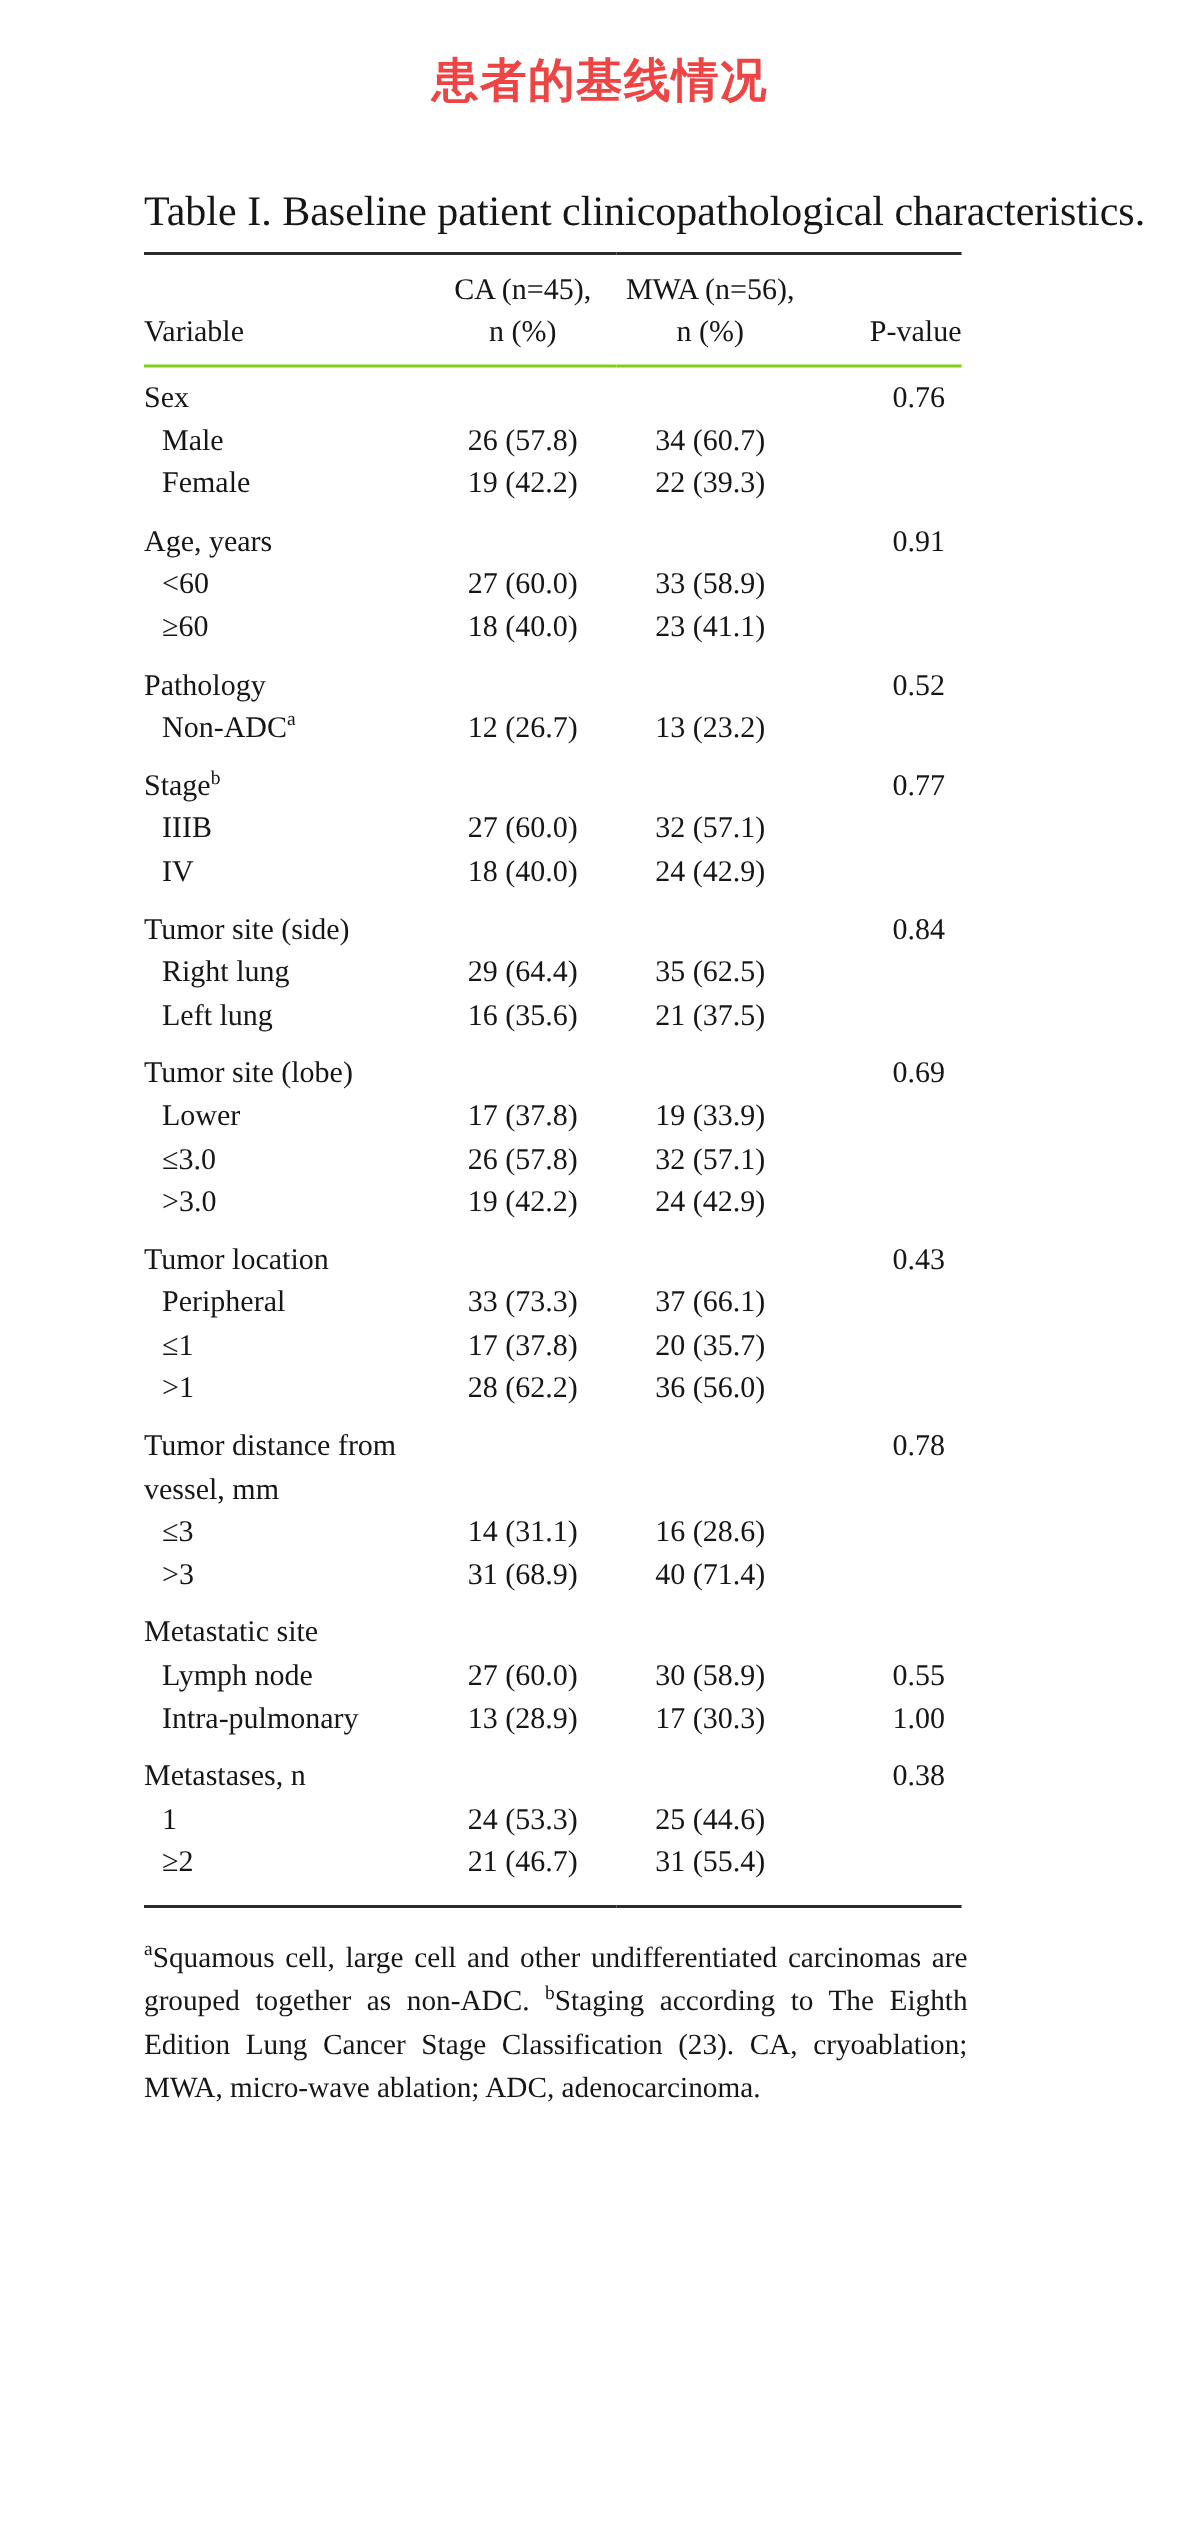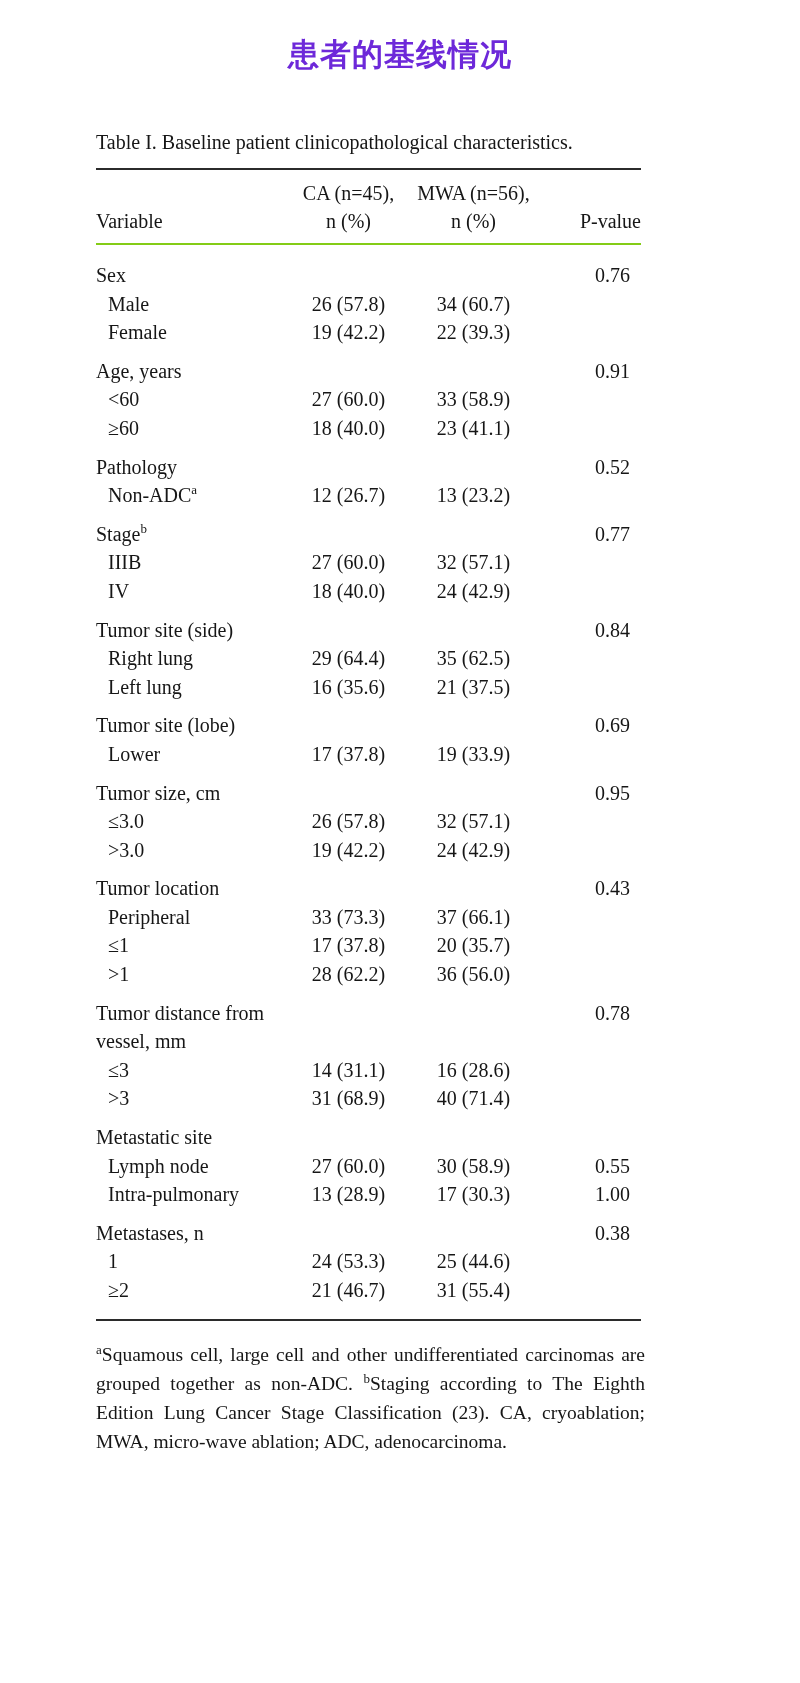--- a/index.html
+++ b/index.html
@@ -15,31 +15,31 @@
     color: #161616;
     -webkit-font-smoothing: antialiased;
   }
   .page-title {
     margin: 34px 0 0 0;
     text-align: center;
     font-family: "DejaVu Sans", sans-serif;
     font-weight: bold;
     font-size: 31px;
     line-height: 40px;
-    color: #6d28d9;
+    color: #ef4444;
     letter-spacing: 1px;
   }
   .content {
     position: absolute;
     left: 96px;
     top: 128px;
     width: 549px;
   }
   .table-caption {
-    font-size: 20px;
+    font-size: 28px;
     line-height: 28px;
     margin: 0 0 12px 0;
     white-space: nowrap;
   }
   table.data-table {
     border-collapse: collapse;
     width: 545px;
     border-top: 2px solid #2b2b2b;
     border-bottom: 2px solid #2b2b2b;
     font-size: 20px;
@@ -59,21 +59,21 @@
   thead th.h-var { text-align: left; }
   thead th.h-ca, thead th.h-mwa { text-align: center; }
   thead th.h-p { text-align: right; }
 
   tbody td {
     vertical-align: top;
     line-height: 28.6px;
     padding: 0;
   }
   tbody tr.group td { padding-top: 10px; }
-  tbody tr:first-child td { padding-top: 16px; }
+  tbody tr:first-child td { padding-top: 6px; }
   tbody tr:last-child td { padding-bottom: 14px; }
 
   td.cell-var { text-align: left; }
   tr.item td.cell-var { padding-left: 12px; }
   td.cell-ca, td.cell-mwa { text-align: center; }
   td.cell-p { text-align: right; padding-right: 11px; }
   thead th.h-p { padding-right: 0; }
 
   sup {
     font-size: 13px;
@@ -212,26 +212,20 @@
           <td class="cell-ca"></td>
           <td class="cell-mwa"></td>
           <td class="cell-p">0.69</td>
         </tr>
         <tr class="item">
           <td class="cell-var">Lower</td>
           <td class="cell-ca">17 (37.8)</td>
           <td class="cell-mwa">19 (33.9)</td>
           <td class="cell-p"></td>
         </tr>
-        <tr class="group">
-          <td class="cell-var">Tumor size, cm</td>
-          <td class="cell-ca"></td>
-          <td class="cell-mwa"></td>
-          <td class="cell-p">0.95</td>
-        </tr>
         <tr class="item">
           <td class="cell-var">≤3.0</td>
           <td class="cell-ca">26 (57.8)</td>
           <td class="cell-mwa">32 (57.1)</td>
           <td class="cell-p"></td>
         </tr>
         <tr class="item">
           <td class="cell-var">&gt;3.0</td>
           <td class="cell-ca">19 (42.2)</td>
           <td class="cell-mwa">24 (42.9)</td>

